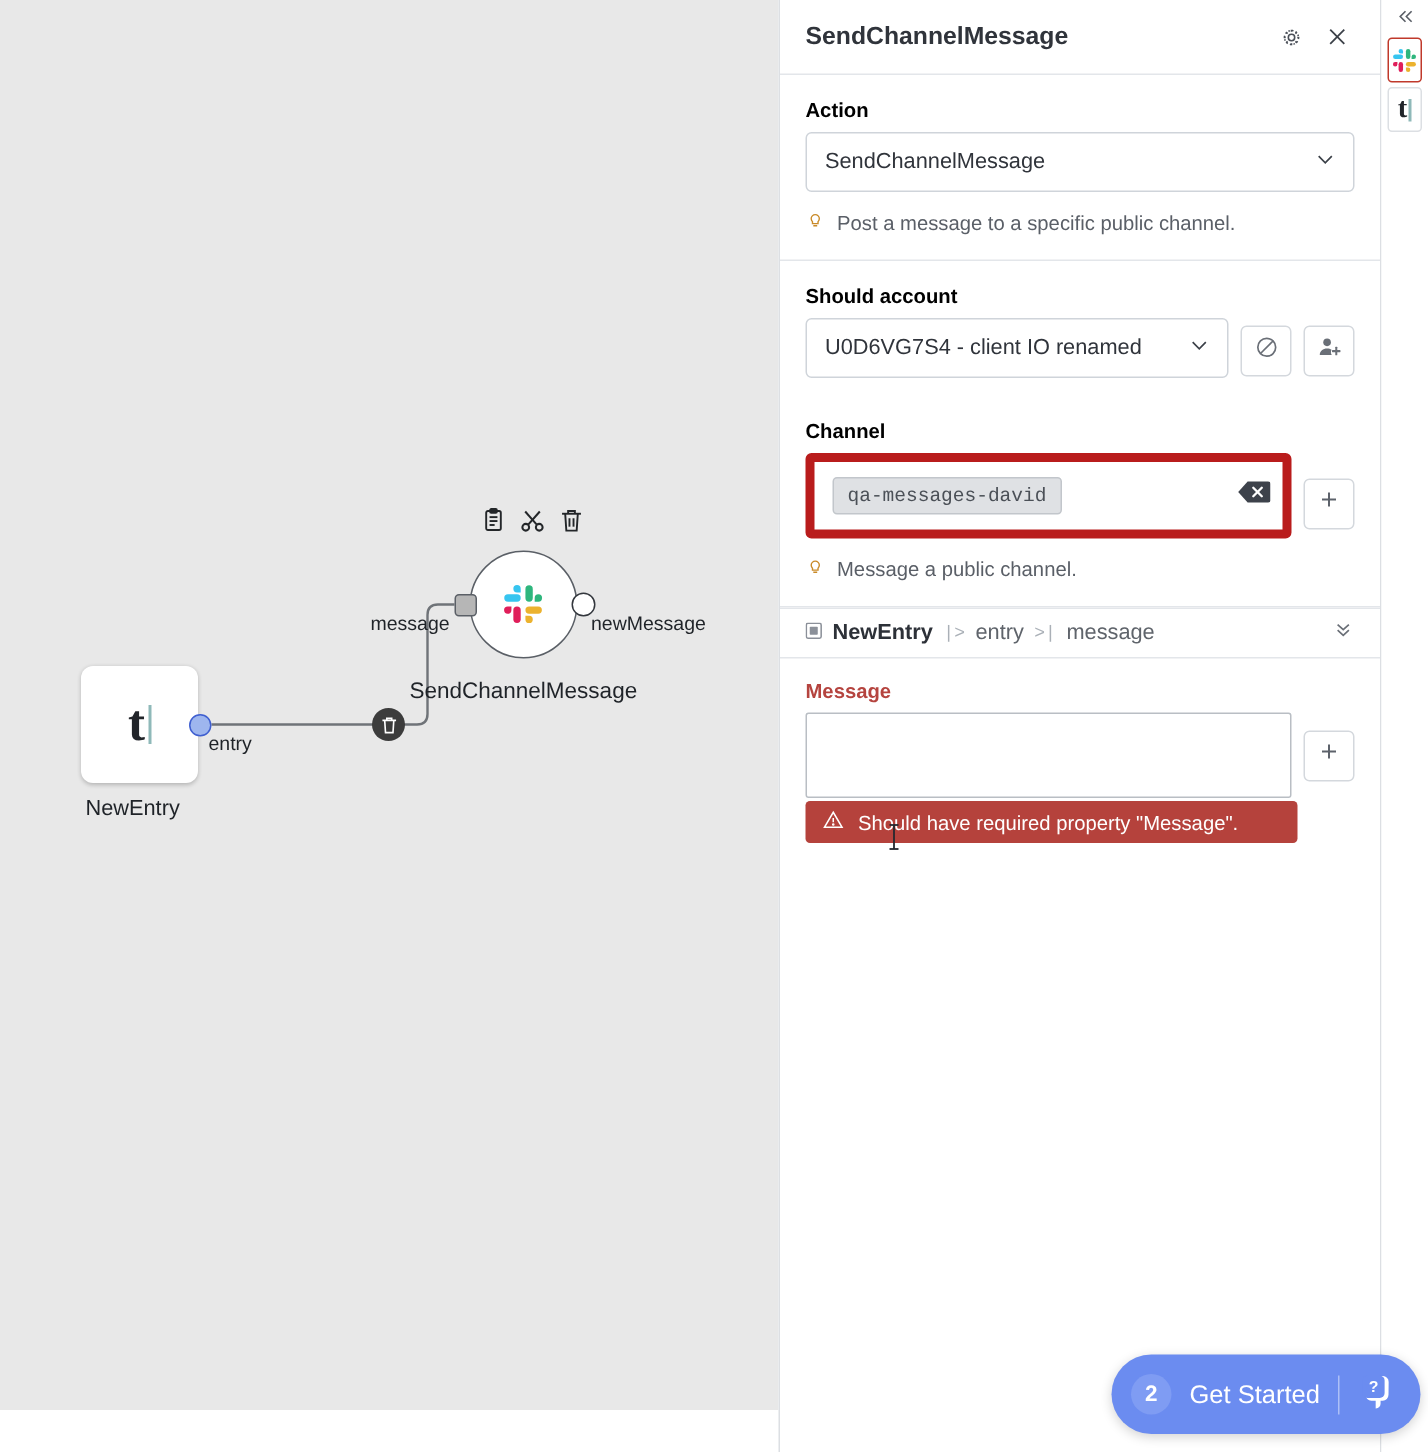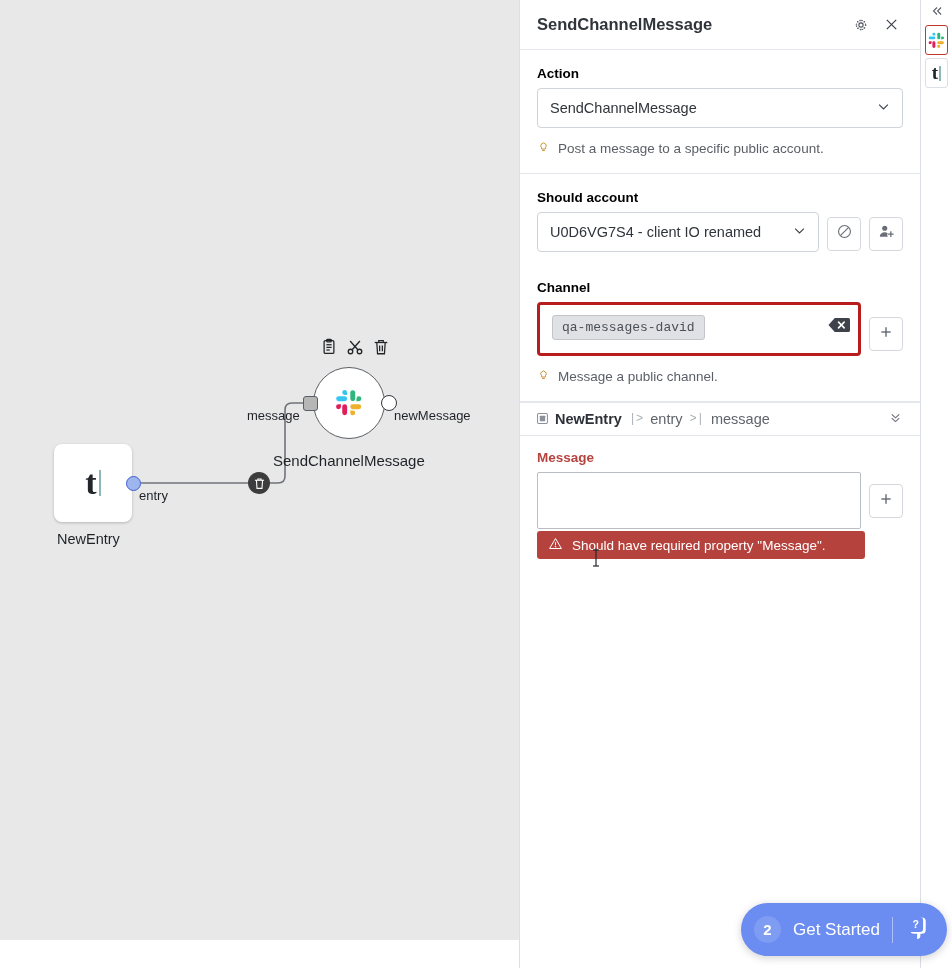--- a/index.html
+++ b/index.html
@@ -158,21 +158,21 @@
     background: #fff;
     display: flex; align-items: center; justify-content: center;
     cursor: pointer;
   }
   .sq-btn.lg { width: 34px; height: 34px; }
 
   .tag-box {
     position: relative;
     flex: 1;
     min-height: 54px;
-    border: 3px solid #b91c1c;
+    border: 6px solid #b91c1c;
     border-radius: 4px;
     background: #fff;
     padding: 10px 36px 10px 12px;
     display: flex; align-items: flex-start; flex-wrap: wrap; gap: 6px;
   }
   .tag {
     background: #dfe1e4;
     border: 1px solid #c2c6cb;
     border-radius: 3px;
     padding: 4px 9px;
@@ -399,21 +399,21 @@
           </svg>
         </span>
       </div>
       <div class="hint">
         <span class="bulb">
           <svg viewBox="0 0 24 24" width="13" height="15" fill="none" stroke="#c98a28" stroke-width="1.7">
             <path d="M8.6 14.4a5 5 0 1 1 6.8 0 v2.3 h-6.8 z"></path>
             <line x1="9.6" y1="19.4" x2="14.4" y2="19.4"></line>
           </svg>
         </span>
-        <span>Post a message to a specific public account.</span>
+        <span>Post a message to a specific public channel.</span>
       </div>
     </div>
 
     <div class="section sec-divider">
       <div class="field-label">Should account</div>
       <div class="row">
         <div class="select-box" style="flex:1;">
           <span>U0D6VG7S4 - client IO renamed</span>
           <span class="chev">
             <svg viewBox="0 0 24 24" width="15" height="15" fill="none" stroke="#3b4048" stroke-width="1.8">

